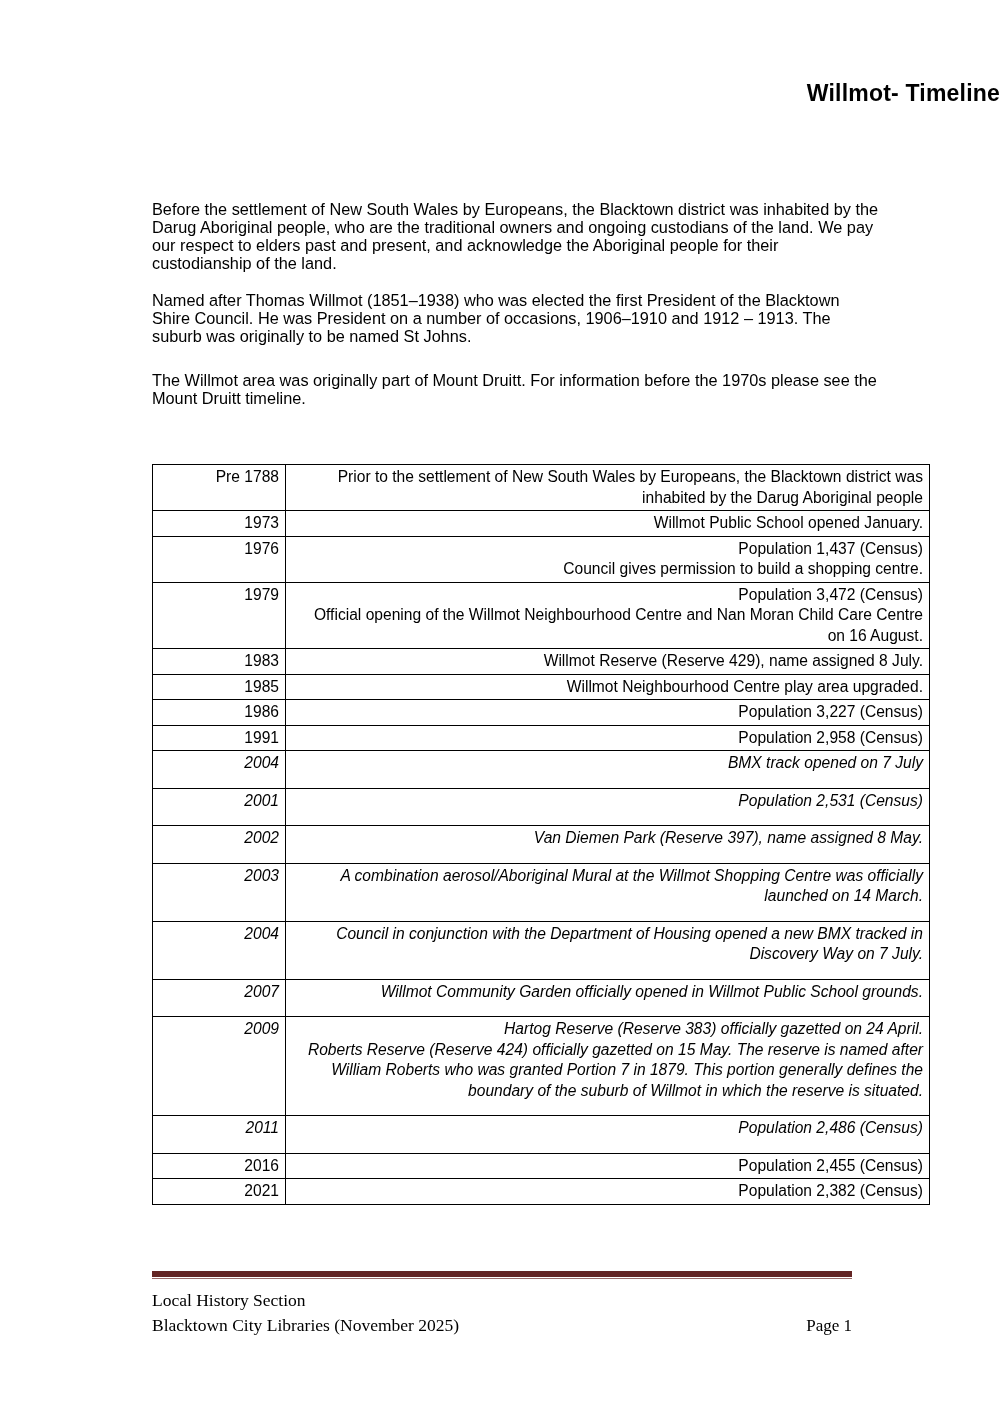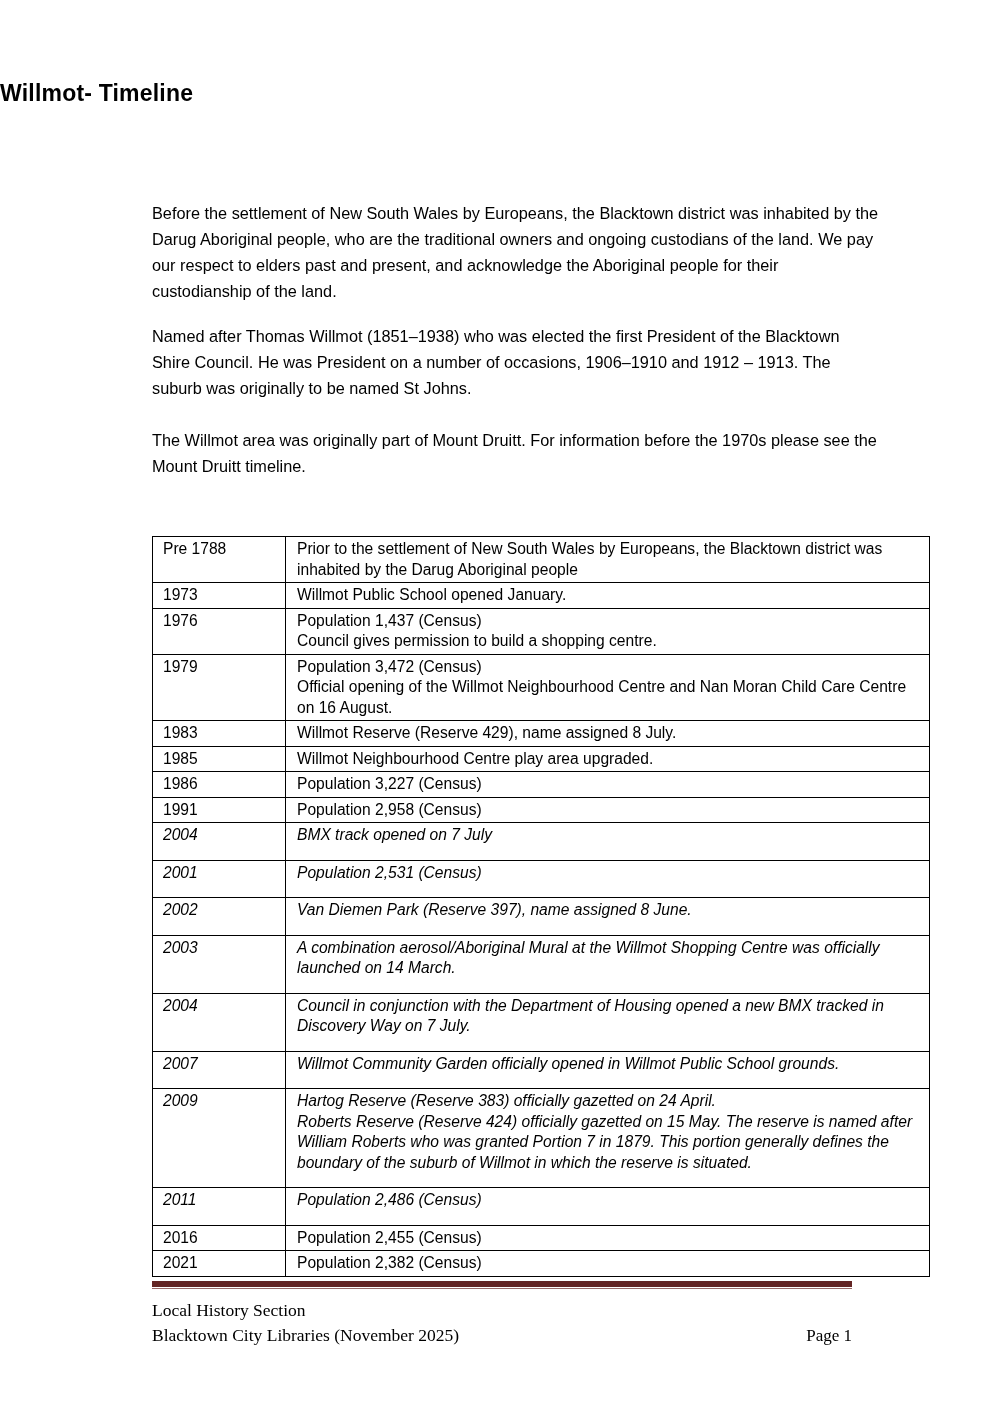--- a/index.html
+++ b/index.html
@@ -15,35 +15,35 @@
   .page {
     position: relative;
     width: 1000px;
     height: 1414px;
     margin: 0 auto;
     background: #ffffff;
     box-sizing: border-box;
     overflow: hidden;
   }
   .doc-title {
-    text-align: left;
+    text-align: right;
     font-size: 23px;
     font-weight: bold;
     letter-spacing: 0.2px;
     margin: 0;
     padding-top: 80px;
   }
   .intro {
     margin: 0;
     padding: 0 120px 0 152px;
   }
   .intro p {
     margin: 0 0 19px 0;
     font-size: 16.3px;
-    line-height: 26px;
+    line-height: 18px;
   }
   .intro p.first {
     margin-top: 93px;
   }
   .intro p.tight {
     margin-bottom: 26px;
   }
 
   
   .timeline-wrap {
@@ -53,20 +53,21 @@
     border-collapse: collapse;
     width: 778px;
     table-layout: fixed;
   }
   table.timeline td {
     border: 1px solid #000000;
     vertical-align: top;
     font-size: 15.6px;
     line-height: 20.5px;
     padding: 2px 6px 2px 24px;
+    text-align: right;
   }
   table.timeline td.year {
     width: 116px;
     padding-left: 10px;
   }
   table.timeline td.event {
     padding-left: 11px;
   }
   table.timeline tr.pad td {
     padding-bottom: 14px;
@@ -74,21 +75,21 @@
   }
   .event-line {
     display: block;
   }
 
   
   .footer {
     position: absolute;
     left: 152px;
     width: 700px;
-    bottom: 66px;
+    bottom: 76px;
   }
   .footer-rule {
     height: 6px;
     background: #632423;
     margin-bottom: 1px;
   }
   .footer-rule-thin {
     height: 1px;
     background: #9b6a69;
     margin-bottom: 9px;
@@ -185,21 +186,21 @@
           </tr>
           <tr class="pad">
             <td class="year">2001</td>
             <td class="event">
               <span class="event-line">Population 2,531 (Census)</span>
             </td>
           </tr>
           <tr class="pad">
             <td class="year">2002</td>
             <td class="event">
-              <span class="event-line">Van Diemen Park (Reserve 397), name assigned 8 June.</span>
+              <span class="event-line">Van Diemen Park (Reserve 397), name assigned 8 May.</span>
             </td>
           </tr>
           <tr class="pad">
             <td class="year">2003</td>
             <td class="event">
               <span class="event-line">A combination aerosol/Aboriginal Mural at the Willmot Shopping Centre was officially launched on 14 March.</span>
             </td>
           </tr>
           <tr class="pad">
             <td class="year">2004</td>

